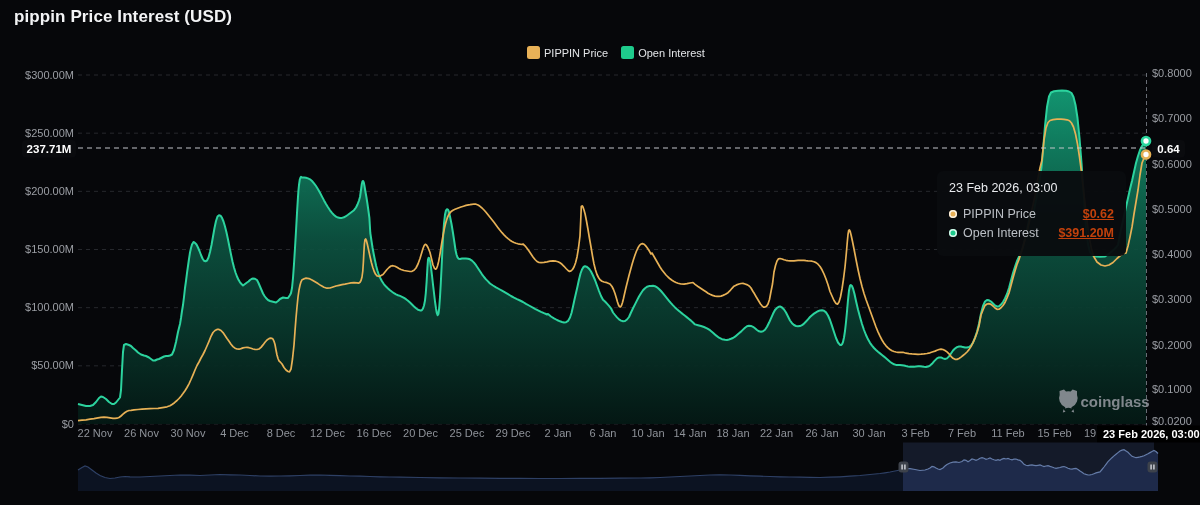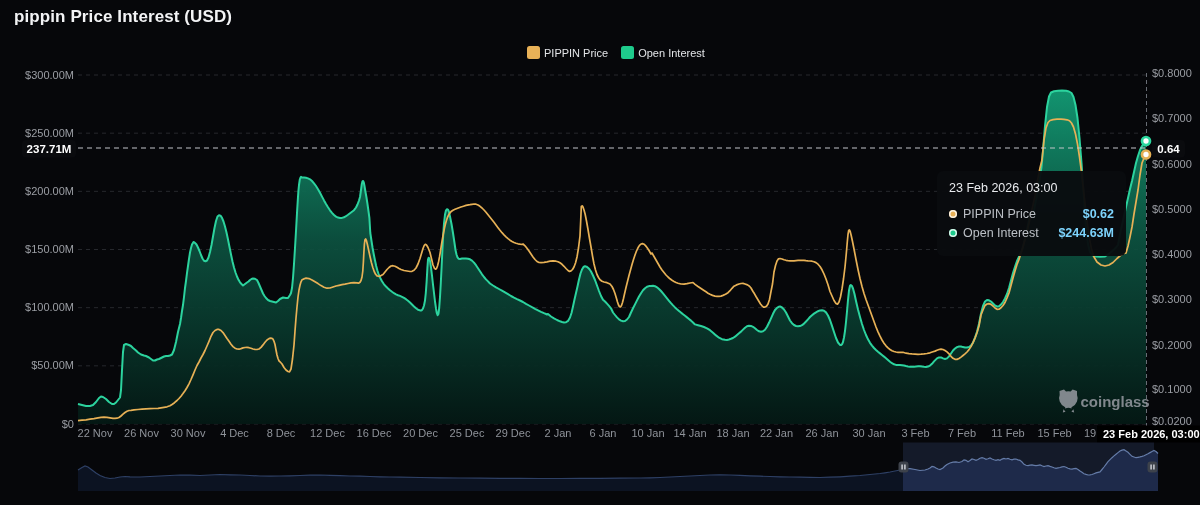--- a/index.html
+++ b/index.html
@@ -8,21 +8,21 @@
 .title { position:absolute; left:14px; top:7px; font-size:17px; font-weight:bold; color:#f2f3f5; letter-spacing:0.1px; }
 .legend { position:absolute; left:527px; top:46px; display:flex; align-items:center;
   font-size:11px; color:#e3e5e8; }
 .sq { width:13px; height:13px; border-radius:2.5px; display:inline-block; margin-right:4px; }
 .tooltip { position:absolute; left:937px; top:171px; width:189px; height:85px;
   background:rgba(9,11,15,0.96); border-radius:6px; padding:10px 12px; }
 .tt-title { font-size:12.5px; color:#e8eaed; margin-bottom:9px; }
 .tt-row { display:flex; align-items:center; font-size:12.5px; color:#bcc0c6; height:19px; }
 .tt-dot { width:8px; height:8px; border-radius:50%; margin-right:6px;
   box-shadow:0 0 0 1.5px rgba(255,255,255,0.85) inset; }
-.tt-val { margin-left:auto; color:#7dd3fc; font-weight:bold; }
+.tt-val { margin-left:auto; color:#c2410c; font-weight:bold;text-decoration:underline; }
 </style>
 </head>
 <body>
 <svg width="1200" height="505" viewBox="0 0 1200 505" style="position:absolute;left:0;top:0;font-family:'Liberation Sans',sans-serif">
     <defs>
 <linearGradient id="gfill" x1="0" y1="75" x2="0" y2="424" gradientUnits="userSpaceOnUse">
 <stop offset="0" stop-color="#13a078" stop-opacity="0.97"></stop>
 <stop offset="0.48" stop-color="#0c5240" stop-opacity="0.92"></stop>
 <stop offset="1" stop-color="#041814" stop-opacity="0.95"></stop>
 </linearGradient>
@@ -109,14 +109,14 @@
 <div class="title">pippin Price Interest (USD)</div>
 <div class="legend">
   <span class="sq" style="background:#e8b157"></span>
     <span>PIPPIN Price</span>
   <span class="sq" style="background:#1ecb8c; margin-left:13px"></span>
     <span>Open Interest</span>
 </div>
 <div class="tooltip">
   <div class="tt-title">23 Feb 2026, 03:00</div>
   <div class="tt-row"><span class="tt-dot" style="background:#e8b157"></span>PIPPIN Price<span class="tt-val">$0.62</span></div>
-  <div class="tt-row"><span class="tt-dot" style="background:#1ecb8c"></span>Open Interest<span class="tt-val">$244.63M</span></div>
+  <div class="tt-row"><span class="tt-dot" style="background:#1ecb8c"></span>Open Interest<span class="tt-val">$391.20M</span></div>
 </div>
 
 </body></html>

